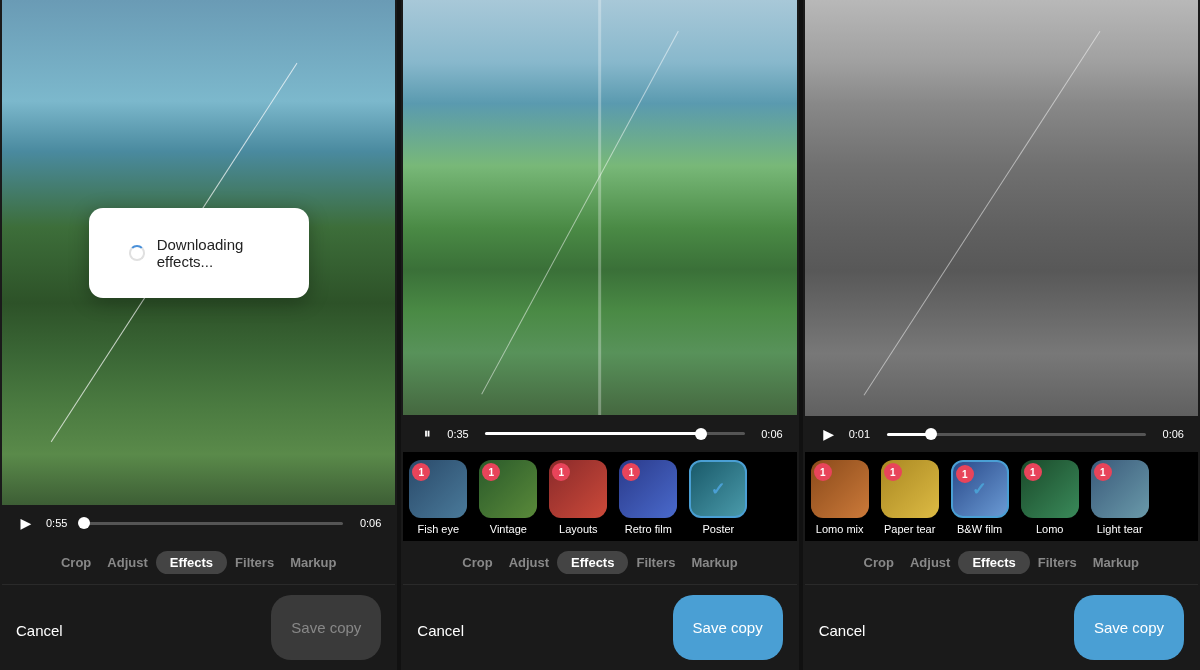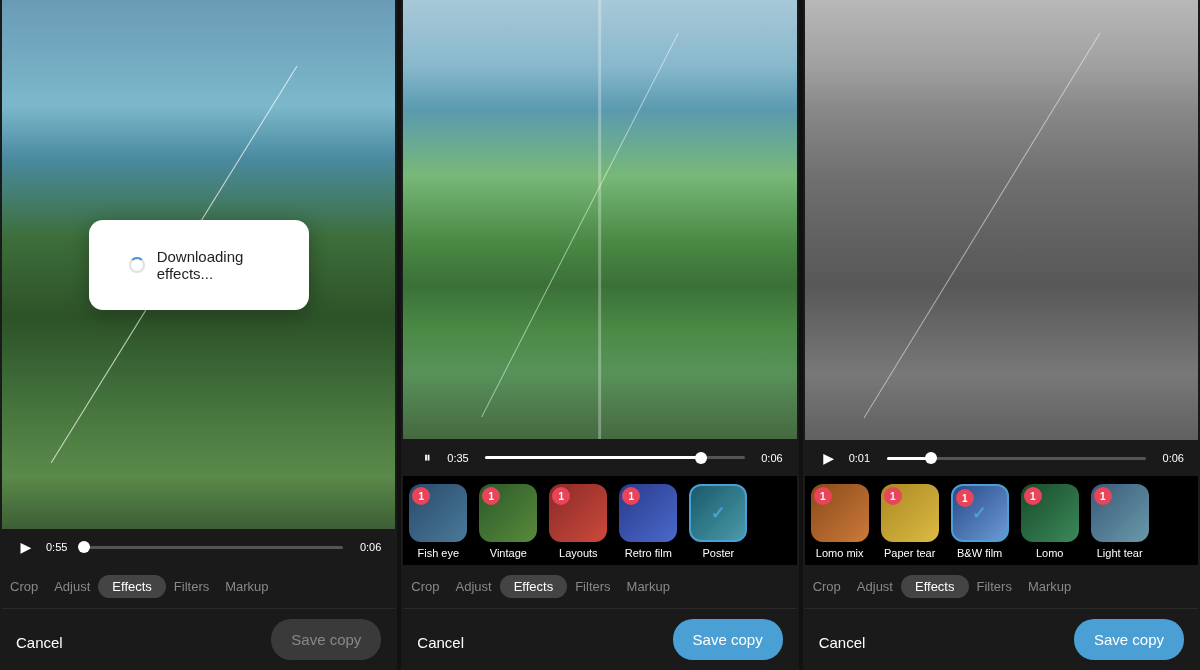--- a/index.html
+++ b/index.html
@@ -188,22 +188,23 @@
     }
     .effect-label {
       color: white;
       font-size: 11px;
       text-align: center;
     }
     .toolbar {
       background: #1a1a1a;
       padding: 10px 0;
       display: flex;
-      justify-content: flex-start;
-      align-items: center;
+      justify-content: center;
+      align-items: center;
+      font-weight: bold;
     }
     .toolbar-item {
       color: #888;
       font-size: 13px;
       cursor: pointer;
       padding: 4px 8px;
     }
     .toolbar-item.active {
       color: white;
       background: #444;
@@ -224,21 +225,21 @@
       cursor: pointer;
       background: none;
       border: none;
       margin-top: 6px;
     }
     .save-btn {
       background: #4a9fd4;
       color: white;
       font-size: 15px;
       border-radius: 20px;
-      padding: 12px 20px;
+      padding: 24px 20px;
       border: none;
       cursor: pointer;
     }
     .save-btn.inactive {
       background: #3a3a3a;
       color: #888;
     }
 
     
     .thumb-fisheye { background: linear-gradient(135deg, #2a4a6a 0%, #4a7a9a 100%); }

